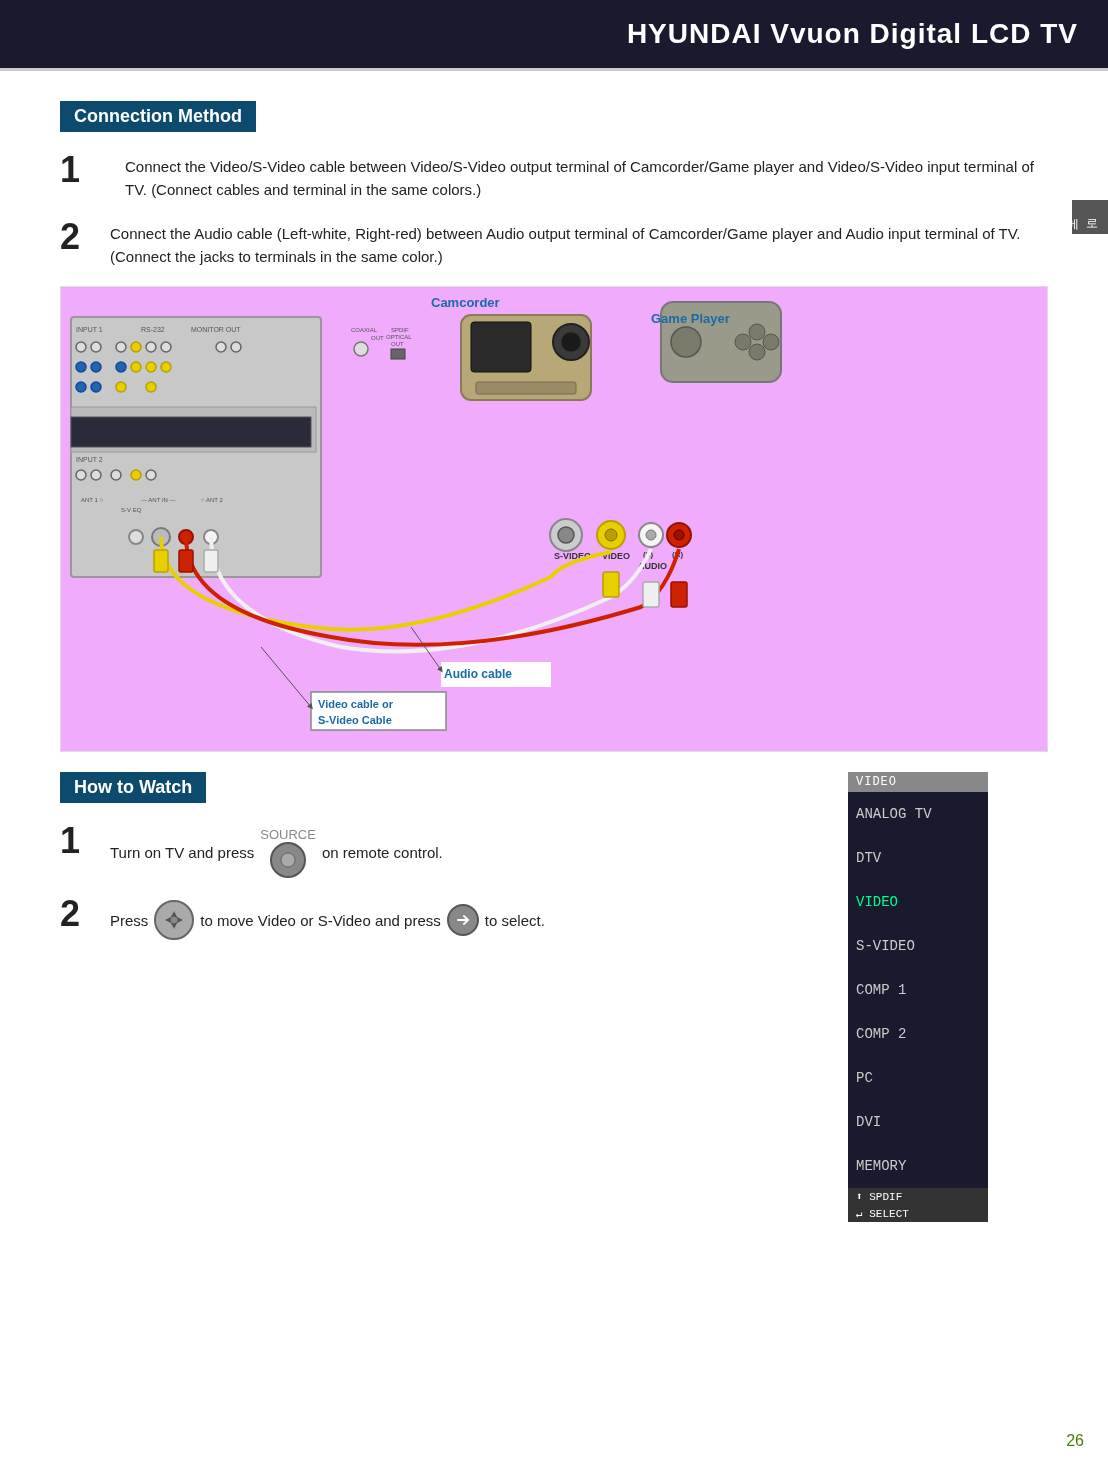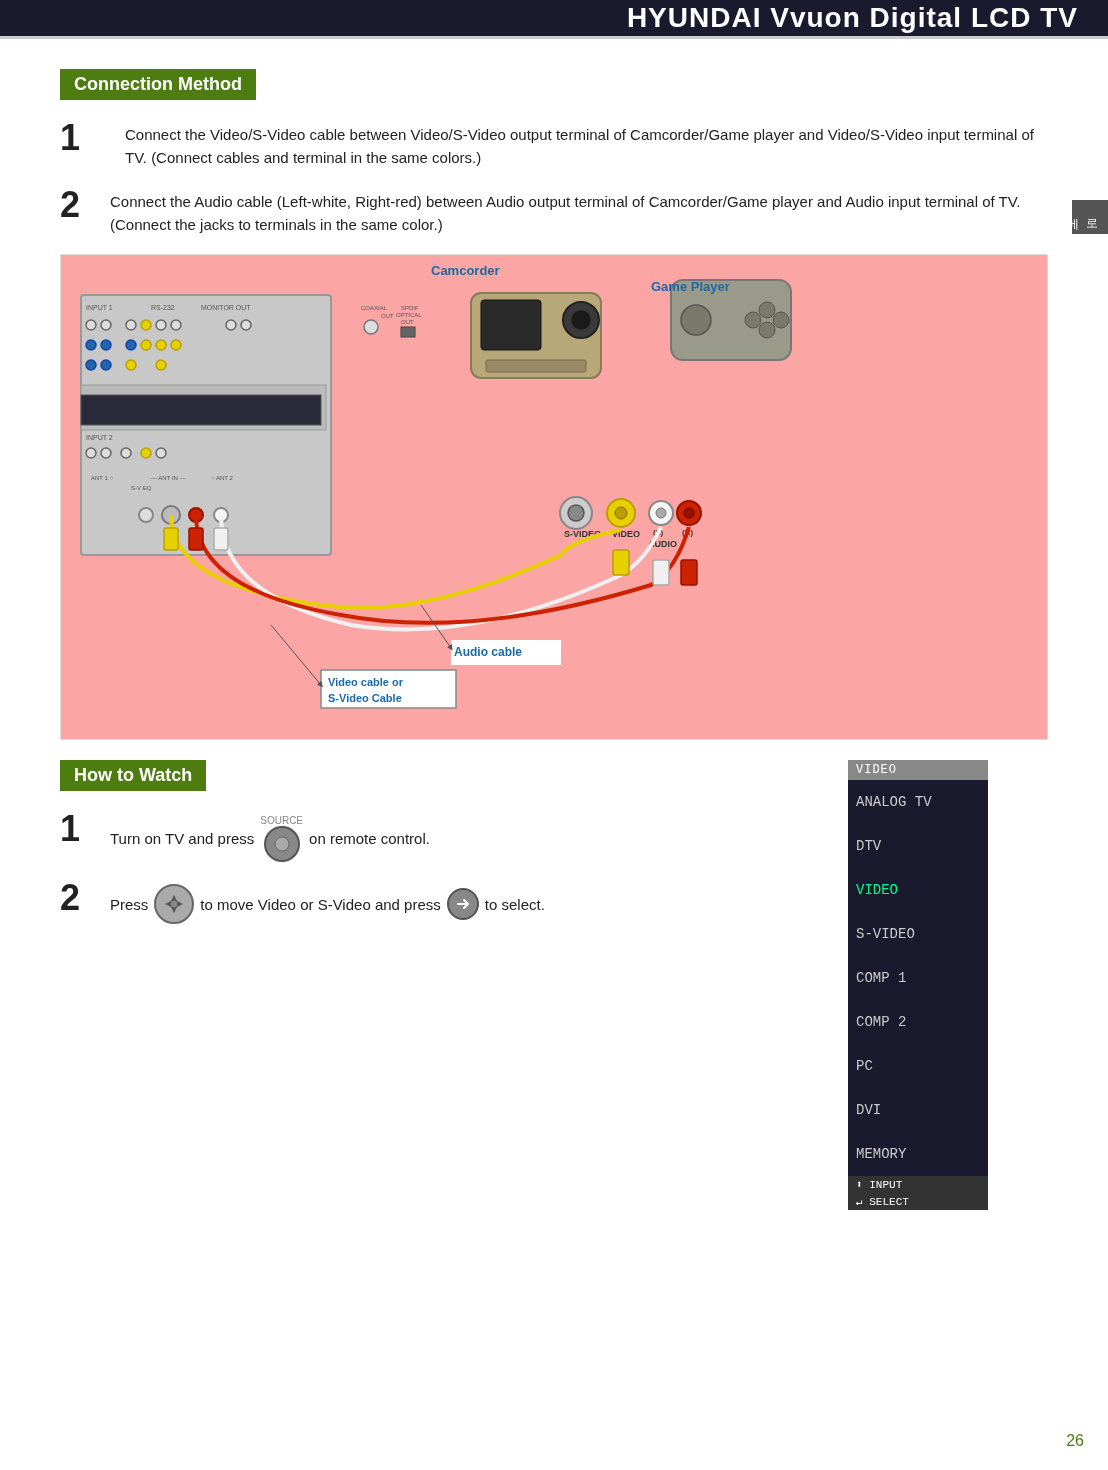--- a/index.html
+++ b/index.html
@@ -7,21 +7,21 @@
       width: 1108px;
       min-height: 1470px;
       background: #fff;
       font-family: Arial, sans-serif;
       position: relative;
     }
 
     
     .header {
       background: #1a1a2e;
-      padding: 2px 30px;
+      padding: 18px 30px;
       text-align: right;
       border-bottom: 3px solid #ccc;
     }
     .header-title {
       color: #fff;
       font-size: 28px;
       font-weight: bold;
       letter-spacing: 1px;
     }
 
@@ -35,21 +35,21 @@
       font-size: 34px;
       font-weight: 900;
       color: #1a1a1a;
       margin-bottom: 25px;
       font-family: 'Arial Black', Arial, sans-serif;
     }
 
     
     .section-badge {
       display: inline-block;
-      background: #4d7c0f;
+      background: #0c4a6e;
       color: #fff;
       font-size: 18px;
       font-weight: bold;
       padding: 5px 14px;
       margin-bottom: 20px;
       font-family: 'Arial Black', Arial, sans-serif;
     }
 
     
     .step {
@@ -206,23 +206,22 @@
       margin-bottom: 10px;
     }
 
     .source-label {
       font-size: 10px;
       color: #888;
       display: block;
     }
 
     .diagram-section {
-      background: #fca5a5;
+      background: #f0abfc;
       border: 1px solid #ddd;
-      padding: 10px;
       margin: 10px 0 20px 0;
       position: relative;
       min-height: 460px;
     }
 
     .watch-section-wrapper {
       position: relative;
     }
     .osd-wrapper {
       position: absolute;
@@ -387,21 +386,21 @@
   <div class="watch-section-wrapper">
     <div class="watch-section">
       <div class="section-badge">How to Watch</div>
 
       
       <div class="watch-step">
         <span class="watch-step-number">1</span>
         <div class="watch-step-content" style="margin-left:10px;">
           <span>Turn on TV and press</span>
           <span style="display:inline-block; text-align:center; vertical-align:middle;">
-            <span class="source-label" style="font-size:10px; color:#888; display:block; text-align:center;">SOURCE</span>
+            <span class="source-label" style="font-size:13px; color:#888; display:block; text-align:center;">SOURCE</span>
             <span class="btn-icon" style="display:inline-flex;">
               <svg width="16" height="16" viewBox="0 0 16 16">
                   <circle cx="8" cy="8" r="7" fill="#aaa" stroke="#666" stroke-width="1"></circle>
                 </svg>
             </span>
           </span>
           <span>on remote control.</span>
         </div>
       </div>
 
@@ -438,21 +437,21 @@
         <div class="osd-item">ANALOG TV</div>
         <div class="osd-item">DTV</div>
         <div class="osd-item highlighted">VIDEO</div>
         <div class="osd-item">S-VIDEO</div>
         <div class="osd-item">COMP 1</div>
         <div class="osd-item">COMP 2</div>
         <div class="osd-item">PC</div>
         <div class="osd-item">DVI</div>
         <div class="osd-item">MEMORY</div>
         <div class="osd-footer">
-          <span>⬆ INPUT</span>
+          <span>⬆ SPDIF</span>
         </div>
         <div class="osd-footer">
           <span>↵ SELECT</span>
         </div>
       </div>
     </div>
   </div>
 
 </div>
 

